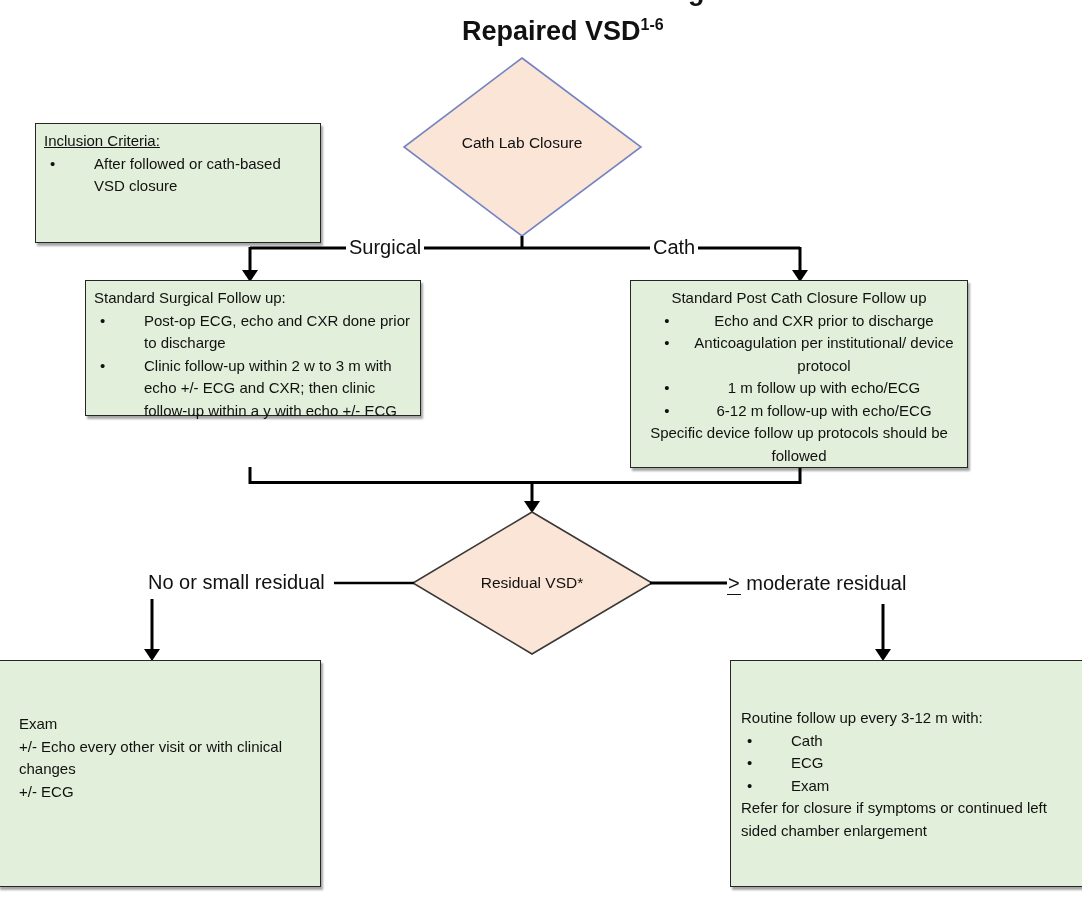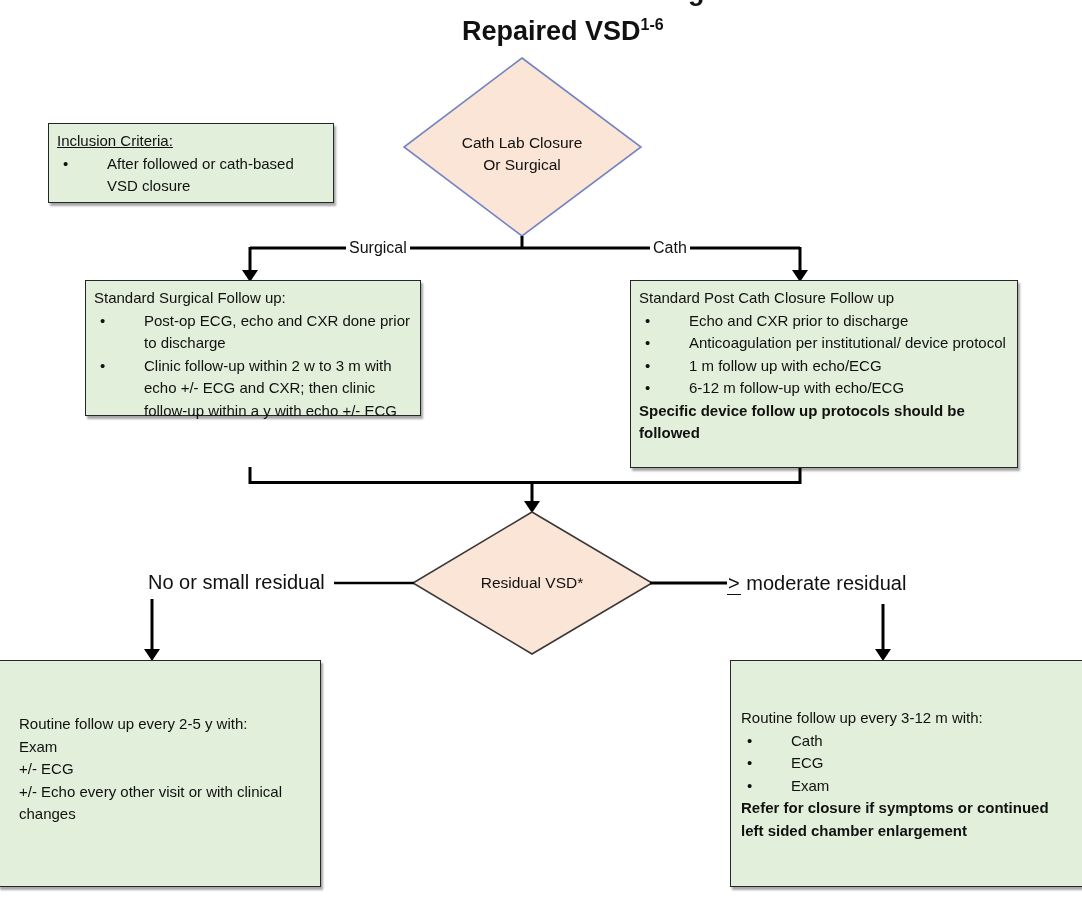--- a/index.html
+++ b/index.html
@@ -21,32 +21,32 @@
     position:absolute;z-index:2;font-weight:bold;font-size:27px;line-height:30px;
     white-space:nowrap;
   }
   .title sup{font-size:16px;}
   .clip-strip{position:absolute;left:0;top:0;width:1082px;height:9px;overflow:hidden;z-index:2;}
   .clip-glyph{position:absolute;left:688px;top:-24px;font-weight:bold;font-size:27px;}
   .diamond-label{
     position:absolute;z-index:3;text-align:center;font-size:15.5px;line-height:22px;
   }
   .branch-label{
-    position:absolute;z-index:3;background:#fff;padding:0 3px;font-size:16px;line-height:19px;
+    position:absolute;z-index:3;background:#fff;padding:0 3px;font-size:20px;line-height:19px;
     white-space:nowrap;
   }
   .big-label{
     position:absolute;z-index:3;font-size:20px;line-height:24px;white-space:nowrap;
   }
   .mod-label{
     position:absolute;z-index:3;font-size:20px;line-height:20px;white-space:nowrap;
   }
   .mod-label .sym{border-bottom:1.6px solid #111;padding:0 1px;}
   .underlined{text-decoration:underline;}
-  .footer-line{margin-top:0;font-weight:bold;}
+  .footer-line{margin-top:0;}
 </style>
 </head>
 <body>
 
 <div class="canvas">
 
   <div class="clip-strip">
     <span class="clip-glyph">g</span>
   </div>
 
@@ -70,24 +70,23 @@
     <path d="M334 583 H414" stroke="#000" stroke-width="2.6" fill="none"></path>
     <path d="M650 583 H727" stroke="#000" stroke-width="3" fill="none"></path>
     <path d="M152 599 V650" stroke="#000" stroke-width="3" fill="none"></path>
     <polygon points="144,649 160,649 152,661" fill="#000"></polygon>
     <path d="M883 604 V650" stroke="#000" stroke-width="3" fill="none"></path>
     <polygon points="875,649 891,649 883,661" fill="#000"></polygon>
   </svg>
 
   <div class="diamond-label" style="left:432px;top:124px;width:180px;margin-top:8px;">
     <div>Cath Lab Closure</div>
-    <div>Or Surgical</div>
   </div>
 
-  <div class="greenbox" style="left:48px;top:123px;width:286px;height:80px;">
+  <div class="greenbox" style="left:35px;top:123px;width:286px;height:120px;">
     <div class="pad">
       <div class="underlined">Inclusion Criteria:</div>
       <div class="bullet-row">
         <span class="b">•</span>
         <span class="t">After followed or cath-based VSD closure</span>
       </div>
     </div>
   </div>
 
   <div class="branch-label" style="left:346px;top:238px;">Surgical</div>
@@ -100,21 +99,21 @@
         <span class="b">•</span>
         <span class="t">Post-op ECG, echo and CXR done prior to discharge</span>
       </div>
       <div class="bullet-row">
         <span class="b">•</span>
         <span class="t">Clinic follow-up within 2 w to 3 m with echo +/- ECG and CXR; then clinic follow-up within a y with echo +/- ECG</span>
       </div>
     </div>
   </div>
 
-  <div class="greenbox" style="left:630px;top:280px;width:388px;height:188px;">
+  <div class="greenbox" style="left:630px;top:280px;width:338px;height:188px;text-align:center;">
     <div class="pad">
       <div>Standard Post Cath Closure Follow up</div>
       <div class="bullet-row">
         <span class="b">•</span>
         <span class="t">Echo and CXR prior to discharge</span>
       </div>
       <div class="bullet-row">
         <span class="b">•</span>
         <span class="t">Anticoagulation per institutional/ device protocol</span>
       </div>
@@ -133,24 +132,23 @@
   <div class="diamond-label" style="left:457px;top:572px;width:150px;">Residual VSD*</div>
 
   <div class="big-label" style="left:148px;top:570px;">No or small residual</div>
   <div class="mod-label" style="left:727px;top:573px;">
     <span class="sym">&gt;</span>
     <span>moderate residual</span>
   </div>
 
   <div class="greenbox" style="left:-2px;top:660px;width:323px;height:227px;">
     <div style="padding:52px 10px 6px 20px;">
-      <div>Routine follow up every 2-5 y with:</div>
       <div>Exam</div>
+      <div>+/- Echo every other visit or with clinical changes</div>
       <div>+/- ECG</div>
-      <div>+/- Echo every other visit or with clinical changes</div>
     </div>
   </div>
 
   <div class="greenbox" style="left:730px;top:660px;width:355px;height:227px;">
     <div style="padding:46px 10px 6px 10px;">
       <div>Routine follow up every 3-12 m with:</div>
       <div class="bullet-row">
         <span class="b">•</span>
         <span class="t">Cath</span>
       </div>

